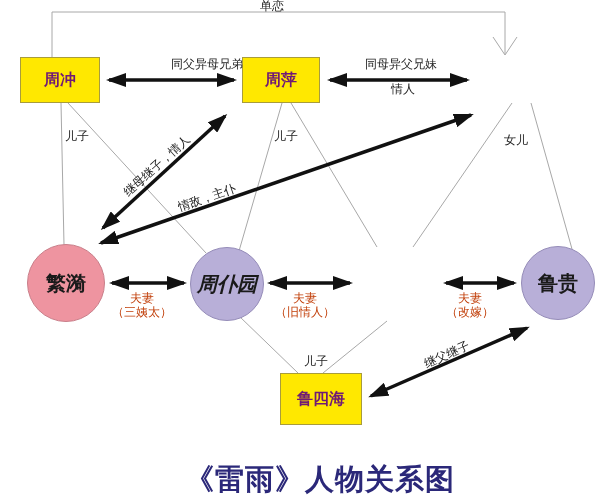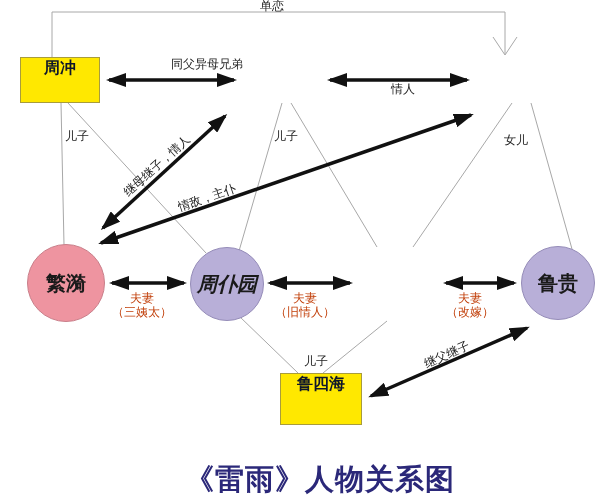--- a/index.html
+++ b/index.html
@@ -9,22 +9,22 @@
     --arrow:#111111; --thin-line:#a8a8a8; --title:#2b2879;
   }
   html,body{margin:0;padding:0;background:#ffffff;}
   body{font-family:"Liberation Sans","DejaVu Sans",sans-serif;}
   .stage{position:relative;width:600px;height:496px;background:#ffffff;overflow:hidden;}
   .stage svg{position:absolute;left:0;top:0;}
   .thin{stroke:var(--thin-line);stroke-width:1;fill:none;}
   .thick{stroke:var(--arrow);stroke-width:3.5;fill:none;}
   .ah{fill:var(--arrow);}
   .box{position:absolute;background:var(--box-fill);border:1.5px solid var(--box-border);
-       display:flex;justify-content:center;
-       font-size:16px;font-weight:bold;color:#0f172a;box-sizing:border-box;}
+       display:flex;align-items:center;justify-content:center;
+       font-size:16px;font-weight:bold;color:#701a75;box-sizing:border-box;}
   .circle{position:absolute;border-radius:50%;display:flex;flex-direction:column;
        align-items:center;justify-content:center;font-size:20px;font-weight:bold;
        color:#1a1a1a;box-sizing:border-box;text-align:center;line-height:1.15;}
   .circle.pink{background:var(--circle-pink);border:1px solid var(--circle-pink-border);}
   .circle.lavender{background:var(--circle-lavender);border:1px solid var(--circle-lavender-border);}
   .circle .note{font-size:10px;font-weight:bold;white-space:nowrap;}
   .lbl{position:absolute;font-size:12px;color:#222222;white-space:nowrap;
        transform:translate(-50%,-50%);}
   .lbl.rot{transform-origin:center;}
   .pair{position:absolute;font-size:12px;color:#c2410c;white-space:nowrap;
@@ -61,36 +61,40 @@
     <line class="thick" x1="270" y1="283" x2="350" y2="283" marker-start="url(#ah)" marker-end="url(#ah)"></line>
     <line class="thick" x1="446" y1="283" x2="514" y2="283" marker-start="url(#ah)" marker-end="url(#ah)"></line>
     <line class="thick" x1="103" y1="228" x2="225" y2="116" marker-start="url(#ah)" marker-end="url(#ah)"></line>
     <line class="thick" x1="101" y1="243" x2="471" y2="115" marker-start="url(#ah)" marker-end="url(#ah)"></line>
     <line class="thick" x1="371" y1="396" x2="527" y2="328" marker-start="url(#ah)" marker-end="url(#ah)"></line>
   </svg>
 
   <div class="box" style="left:20px;top:57px;width:80px;height:46px;">
     <span>周冲</span>
   </div>
+  <div class="box" style="left:242px;top:57px;width:78px;height:46px;">
+    <span>周萍</span>
+  </div>
   <div class="box" style="left:280px;top:373px;width:82px;height:52px;">
     <span>鲁四海</span>
   </div>
 
   <div class="circle pink" style="left:27px;top:244px;width:78px;height:78px;">
     <span>繁漪</span>
   </div>
   <div class="circle lavender" style="left:190px;top:247px;width:74px;height:74px;font-style:italic;">
     <span>周仆园</span>
   </div>
   <div class="circle lavender" style="left:521px;top:246px;width:74px;height:74px;">
     <span>鲁贵</span>
   </div>
 
   <span class="lbl" style="left:272px;top:6px;">单恋</span>
   <span class="lbl" style="left:170px;top:64px;margin-left:37px;">同父异母兄弟</span>
+  <span class="lbl" style="left:401px;top:64px;">同母异父兄妹</span>
   <span class="lbl" style="left:403px;top:89px;">情人</span>
   <span class="lbl" style="left:77px;top:136px;">儿子</span>
   <span class="lbl" style="left:286px;top:136px;">儿子</span>
   <span class="lbl" style="left:516px;top:140px;">女儿</span>
   <span class="lbl rot" style="left:157px;top:166px;transform:translate(-50%,-50%) rotate(-42deg);">继母继子，情人</span>
   <span class="lbl rot" style="left:207px;top:198px;transform:translate(-50%,-50%) rotate(-19deg);">情敌，主仆</span>
   <span class="lbl" style="left:316px;top:361px;">儿子</span>
   <span class="lbl rot" style="left:447px;top:355px;transform:translate(-50%,-50%) rotate(-24deg);">继父继子</span>
 
   <div class="pair" style="left:142px;top:305px;">

